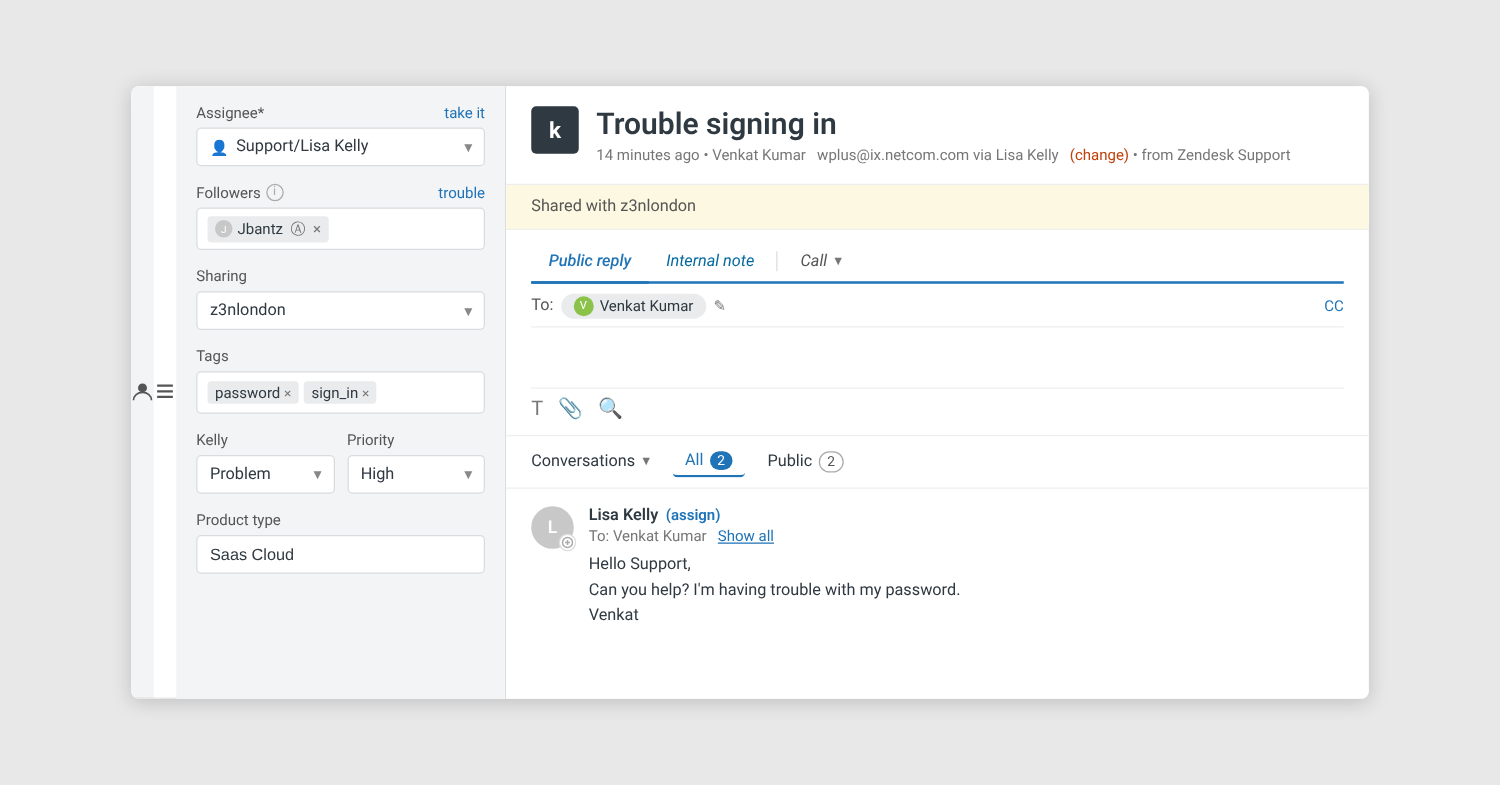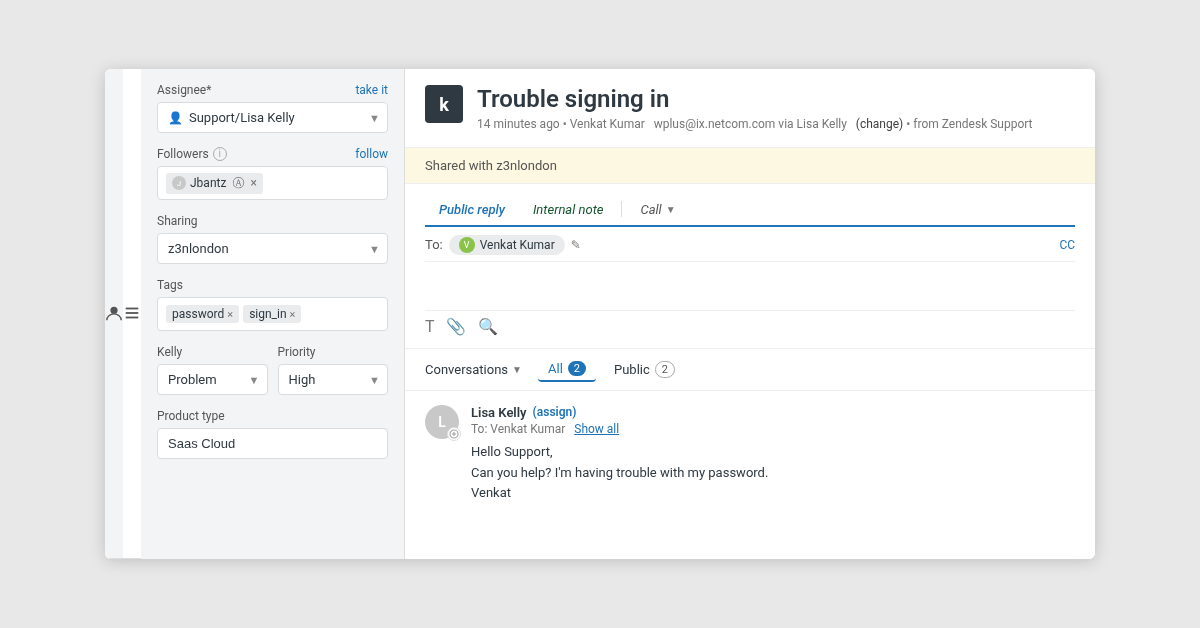--- a/index.html
+++ b/index.html
@@ -234,21 +234,21 @@
       font-weight: 600;
       color: #2f3941;
       line-height: 1.2;
     }
     .ticket-meta {
       font-size: 12px;
       color: #777;
       margin-top: 3px;
     }
     .ticket-meta .change-link {
-      color: #404040;
+      color: #c2410c;
       cursor: pointer;
     }
     .shared-banner {
       background: #fdf8e1;
       padding: 10px 20px;
       font-size: 13px;
       color: #555;
       border-bottom: 1px solid #eee;
     }
     .reply-area {
@@ -259,21 +259,21 @@
       display: flex;
       align-items: center;
       gap: 0;
       margin-bottom: 0;
       border-bottom: 2px solid #1f73b7;
       font-style: italic;
     }
     .reply-tab {
       padding: 8px 14px;
       font-size: 13px;
-      color: #14532d;
+      color: #0369a1;
       cursor: pointer;
       border-bottom: 2px solid transparent;
       margin-bottom: -2px;
     }
     .reply-tab.active {
       color: #1f73b7;
       border-bottom: 2px solid #1f73b7;
       font-weight: 500;
     }
     .reply-tab-divider {
@@ -533,21 +533,21 @@
           <span class="chevron-down">▼</span>
         </div>
       </div>
 
       <div class="field-row">
         <div class="field-label">
           <span style="display:flex;align-items:center;">
             <span>Followers</span>
             <span class="info-icon">i</span>
           </span>
-          <a class="link">follow</a>
+          <a class="link">trouble</a>
         </div>
         <div class="followers-input">
           <span class="tag-pill">
             <span class="avatar-sm">J</span>
             <span>Jbantz</span>
             <span class="remove">Ⓐ</span>
             <span class="remove">×</span>
           </span>
         </div>
       </div>

